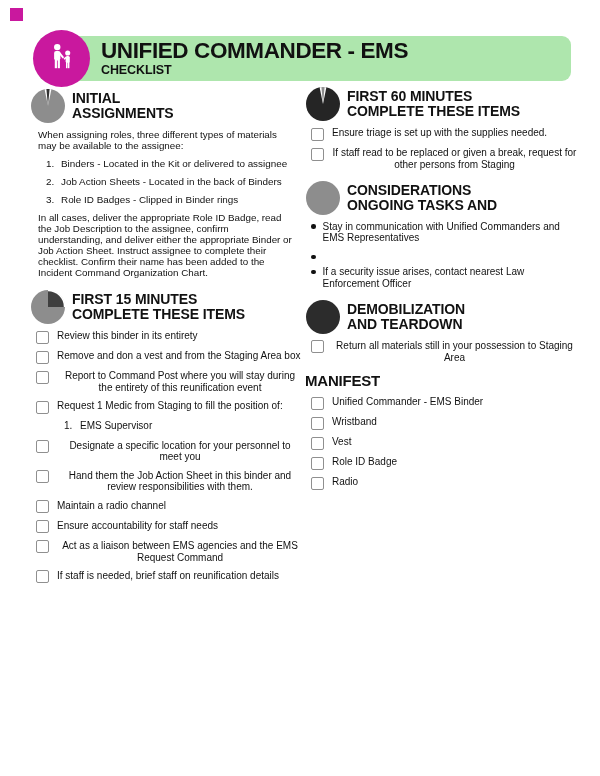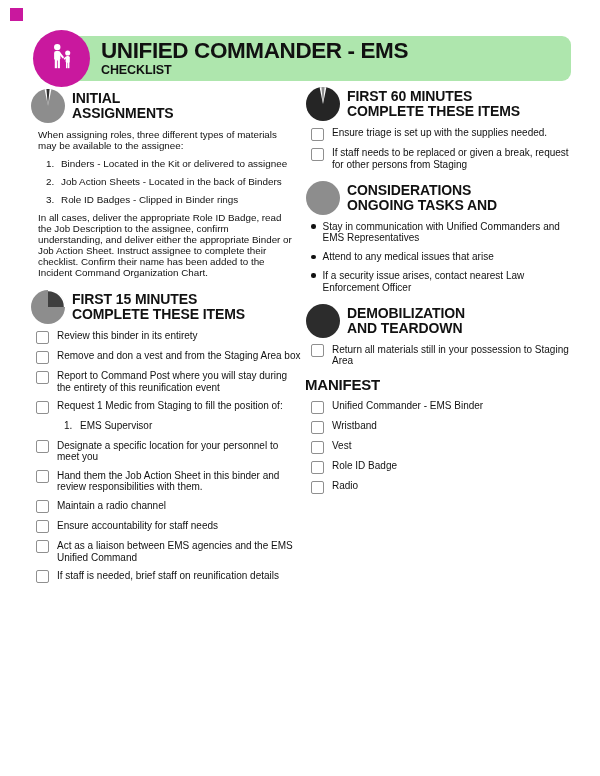--- a/index.html
+++ b/index.html
@@ -24,21 +24,21 @@
 
   .sec-head{display:flex;gap:6px;margin-bottom:5px;}
   .sec-head .icn{flex:0 0 36px;height:36px;}
   .sec-title{font-weight:bold;font-size:14px;line-height:15px;padding-top:3px;letter-spacing:-0.1px;}
 
   .para{font-size:9.8px;line-height:11px;margin:0 0 7px 8px;width:256px;}
   .num-list{margin:2px 0 2px 16px;}
   .num-item{display:flex;font-size:9.9px;line-height:11px;margin-bottom:7px;width:244px;}
   .num{flex:none;width:15px;}
 
-  .check-item{display:flex;margin:0 0 6.5px 6px;font-size:10px;line-height:11.8px;}
+  .check-item{display:flex;margin:0 0 6.5px 6px;font-size:10px;line-height:11.8px;text-align:center;}
   .cb{flex:none;width:11px;height:11px;border:1.4px solid #8f8f8f;border-radius:2px;
       background:#fff;margin:0.5px 8px 0 0;}
   .sub-num{display:flex;font-size:10px;line-height:11.5px;margin:1px 0 8px 34px;}
   .sub-num .num{width:16px;}
 
   .bullet-item{display:flex;margin:0 0 7px 6px;font-size:10px;line-height:11.8px;}
   .dot{flex:none;width:4.5px;height:4.5px;border-radius:50%;background:#111;margin:3.5px 7px 0 0;}
 
   .manifest-h{font-size:15px;font-weight:bold;margin:9px 0 7px 0;letter-spacing:-0.2px;}
 
@@ -155,21 +155,21 @@
       <div class="check-item">
         <span class="cb"></span>
         <span>Maintain a radio channel</span>
       </div>
       <div class="check-item">
         <span class="cb"></span>
         <span>Ensure accountability for staff needs</span>
       </div>
       <div class="check-item">
         <span class="cb"></span>
-        <span>Act as a liaison between EMS agencies and the EMS Unified Command</span>
+        <span>Act as a liaison between EMS agencies and the EMS Request Command</span>
       </div>
       <div class="check-item">
         <span class="cb"></span>
         <span>If staff is needed, brief staff on reunification details</span>
       </div>
     </div>
   </div>
 
   <div class="col col-right">
 
@@ -187,21 +187,21 @@
       </div>
     </div>
 
     <div>
       <div class="check-item">
         <span class="cb"></span>
         <span>Ensure triage is set up with the supplies needed.</span>
       </div>
       <div class="check-item">
         <span class="cb"></span>
-        <span>If staff needs to be replaced or given a break, request for other persons from Staging</span>
+        <span>If staff read to be replaced or given a break, request for other persons from Staging</span>
       </div>
     </div>
 
     <div class="sec-head" style="margin-top:9px;">
       <span class="icn">
         <svg width="36" height="36" viewBox="0 0 36 36">
           <circle cx="18" cy="18" r="17" fill="#8d8d8d"></circle>
         </svg>
       </span>
       <div class="sec-title">
@@ -210,21 +210,20 @@
       </div>
     </div>
 
     <div>
       <div class="bullet-item">
         <span class="dot"></span>
         <span>Stay in communication with Unified Commanders and EMS Representatives</span>
       </div>
       <div class="bullet-item">
         <span class="dot"></span>
-        <span>Attend to any medical issues that arise</span>
       </div>
       <div class="bullet-item">
         <span class="dot"></span>
         <span>If a security issue arises, contact nearest Law Enforcement Officer</span>
       </div>
     </div>
 
     <div class="sec-head" style="margin-top:9px;">
       <span class="icn">
         <svg width="36" height="36" viewBox="0 0 36 36">

